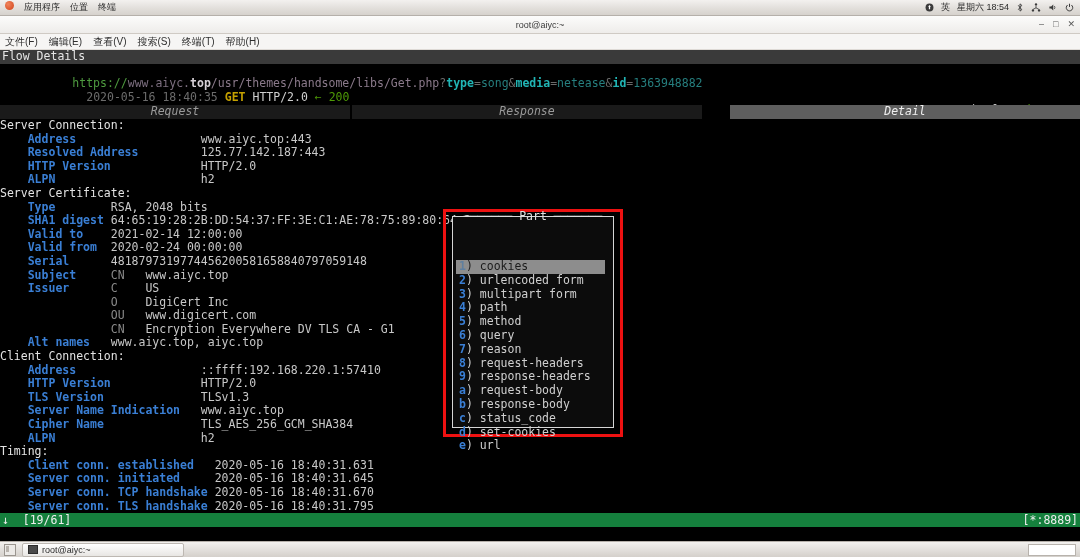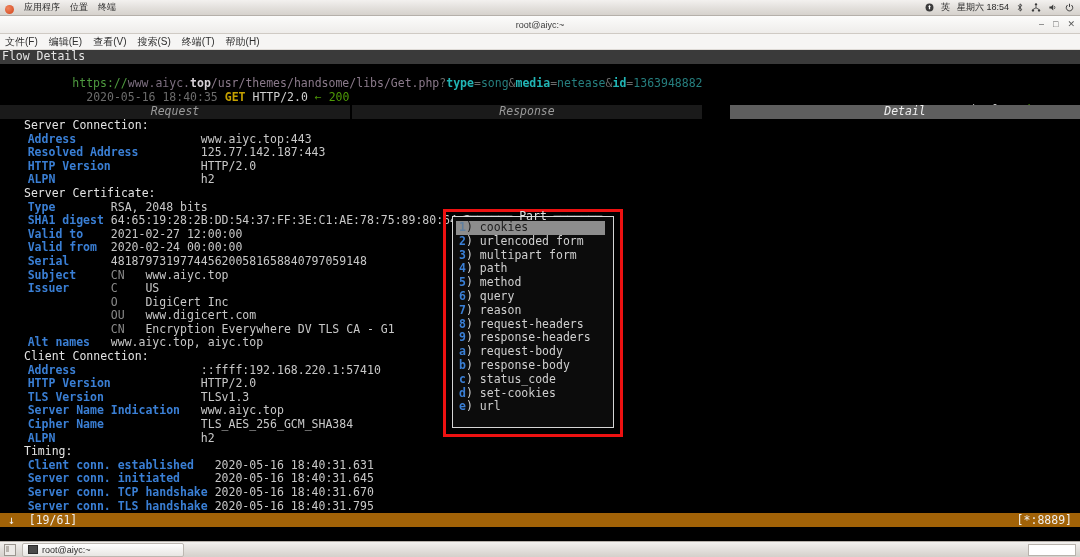--- a/index.html
+++ b/index.html
@@ -27,21 +27,21 @@
     width: 1080px; height: 16px;
     background: linear-gradient(180deg, #f3f1ef 0%, #e2dfdb 55%, #d6d2cd 100%);
     border-bottom: 1px solid #b5b0aa;
     display: flex;
     align-items: center;
     font-family: "Liberation Sans", sans-serif;
     font-size: 9px;
     color: #2b2b2b;
     box-sizing: border-box;
   }
-  .panel-left { display: flex; align-items: flex-end; gap: 10px; padding-left: 5px; }
+  .panel-left { display: flex; align-items: flex-start; gap: 10px; padding-left: 5px; }
   .panel-menu-item { cursor: default; white-space: nowrap; }
   .panel-logo {
     width: 9px; height: 9px; border-radius: 50%;
     background: radial-gradient(circle at 35% 35%, #f0845c, #d2441a);
     display: inline-block;
   }
   .panel-right {
     margin-left: auto;
     display: flex; align-items: center; gap: 7px;
     padding-right: 6px;
@@ -125,21 +125,21 @@
   .c-yellow  { color: #c4a000; font-weight: bold; }
   .c-white   { color: #cfcfcf; }
   .c-arrowg  { color: #4e9a06; }
   .c-status  { color: #4e9a06; }
   .c-size    { color: #4e9a06; }
   .c-time    { color: #c4a000; }
   .c-ctype   { color: #b9b9b9; }
   .c-bluekey { color: #3a7fd5; font-weight: bold; }
   .c-grey    { color: #8a8a8a; }
   .c-plain   { color: #c8c8c8; }
-  .c-sect    { color: #e3e3e3; padding-left: 24px; }
+  .c-sect    { color: #e3e3e3; }
 
   .tabs {
     display: flex;
     height: 13.6px;
     align-items: stretch;
     margin-top: 1px;
     font-style: italic;
   }
   .tab {
     flex: 1;
@@ -203,38 +203,39 @@
     padding-left: 6px;
     color: #cfcfcf;
   }
   .popup-item .num { color: #3a7fd5; font-weight: bold; }
   .popup-item.selected {
     background: #8d8d8d;
     color: #1c1c1c;
     margin-left: 3px;
     margin-right: 8px;
     padding-left: 3px;
+    margin-top: 39px;
   }
   .popup-item.selected .num { color: #5f7f9f; }
 
   
   .statusbar {
     position: absolute;
     left: 0; right: 0; bottom: 14px;
     height: 14px;
-    background: #a16207;
+    background: #15803d;
     color: #efefef;
     font-family: "DejaVu Sans Mono", monospace;
     font-size: 11.5px;
     line-height: 14px;
     white-space: pre;
     display: flex;
     justify-content: space-between;
     box-sizing: border-box;
-    padding: 0 8px;
+    padding: 0 2px;
   }
   .botblank {
     position: absolute;
     left: 0; right: 0; bottom: 0;
     height: 14px;
     background: #000;
   }
 
   
   .taskbar {
@@ -379,21 +380,21 @@
 
       <div class="row c-sect">Server Connection:</div>
       <div class="kv"><span class="c-bluekey">    Address                  </span><span class="c-plain">www.aiyc.top:443</span></div>
       <div class="kv"><span class="c-bluekey">    Resolved Address         </span><span class="c-plain">125.77.142.187:443</span></div>
       <div class="kv"><span class="c-bluekey">    HTTP Version             </span><span class="c-plain">HTTP/2.0</span></div>
       <div class="kv"><span class="c-bluekey">    ALPN                     </span><span class="c-plain">h2</span></div>
 
       <div class="row c-sect">Server Certificate:</div>
       <div class="kv"><span class="c-bluekey">    Type        </span><span class="c-plain">RSA, 2048 bits</span></div>
       <div class="kv"><span class="c-bluekey">    SHA1 digest </span><span class="c-plain">64:65:19:28:2B:DD:54:37:FF:3E:C1:AE:78:75:89:80:64:2…</span></div>
-      <div class="kv"><span class="c-bluekey">    Valid to    </span><span class="c-plain">2021-02-27 12:00:00</span></div>
+      <div class="kv"><span class="c-bluekey">    Valid to    </span><span class="c-plain">2021-02-14 12:00:00</span></div>
       <div class="kv"><span class="c-bluekey">    Valid from  </span><span class="c-plain">2020-02-24 00:00:00</span></div>
       <div class="kv"><span class="c-bluekey">    Serial      </span><span class="c-plain">4818797319774456200581658840797059148</span></div>
       <div class="kv"><span class="c-bluekey">    Subject     </span><span class="c-grey">CN</span><span class="c-plain">   </span><span class="c-plain">www.aiyc.top</span></div>
       <div class="kv"><span class="c-bluekey">    Issuer      </span><span class="c-grey">C</span><span class="c-plain">    </span><span class="c-plain">US</span></div>
       <div class="kv"><span class="c-bluekey">                </span><span class="c-grey">O</span><span class="c-plain">    </span><span class="c-plain">DigiCert Inc</span></div>
       <div class="kv"><span class="c-bluekey">                </span><span class="c-grey">OU</span><span class="c-plain">   </span><span class="c-plain">www.digicert.com</span></div>
       <div class="kv"><span class="c-bluekey">                </span><span class="c-grey">CN</span><span class="c-plain">   </span><span class="c-plain">Encryption Everywhere DV TLS CA - G1</span></div>
       <div class="kv"><span class="c-bluekey">    Alt names   </span><span class="c-plain">www.aiyc.top, aiyc.top</span></div>
 
       <div class="row c-sect">Client Connection:</div>

